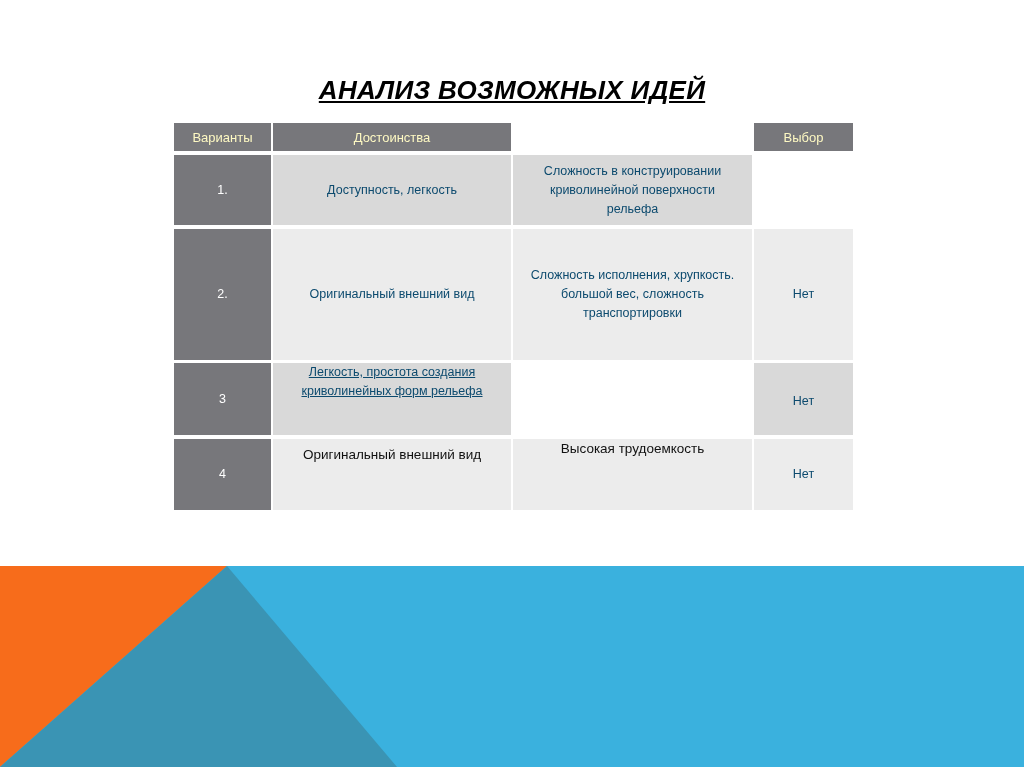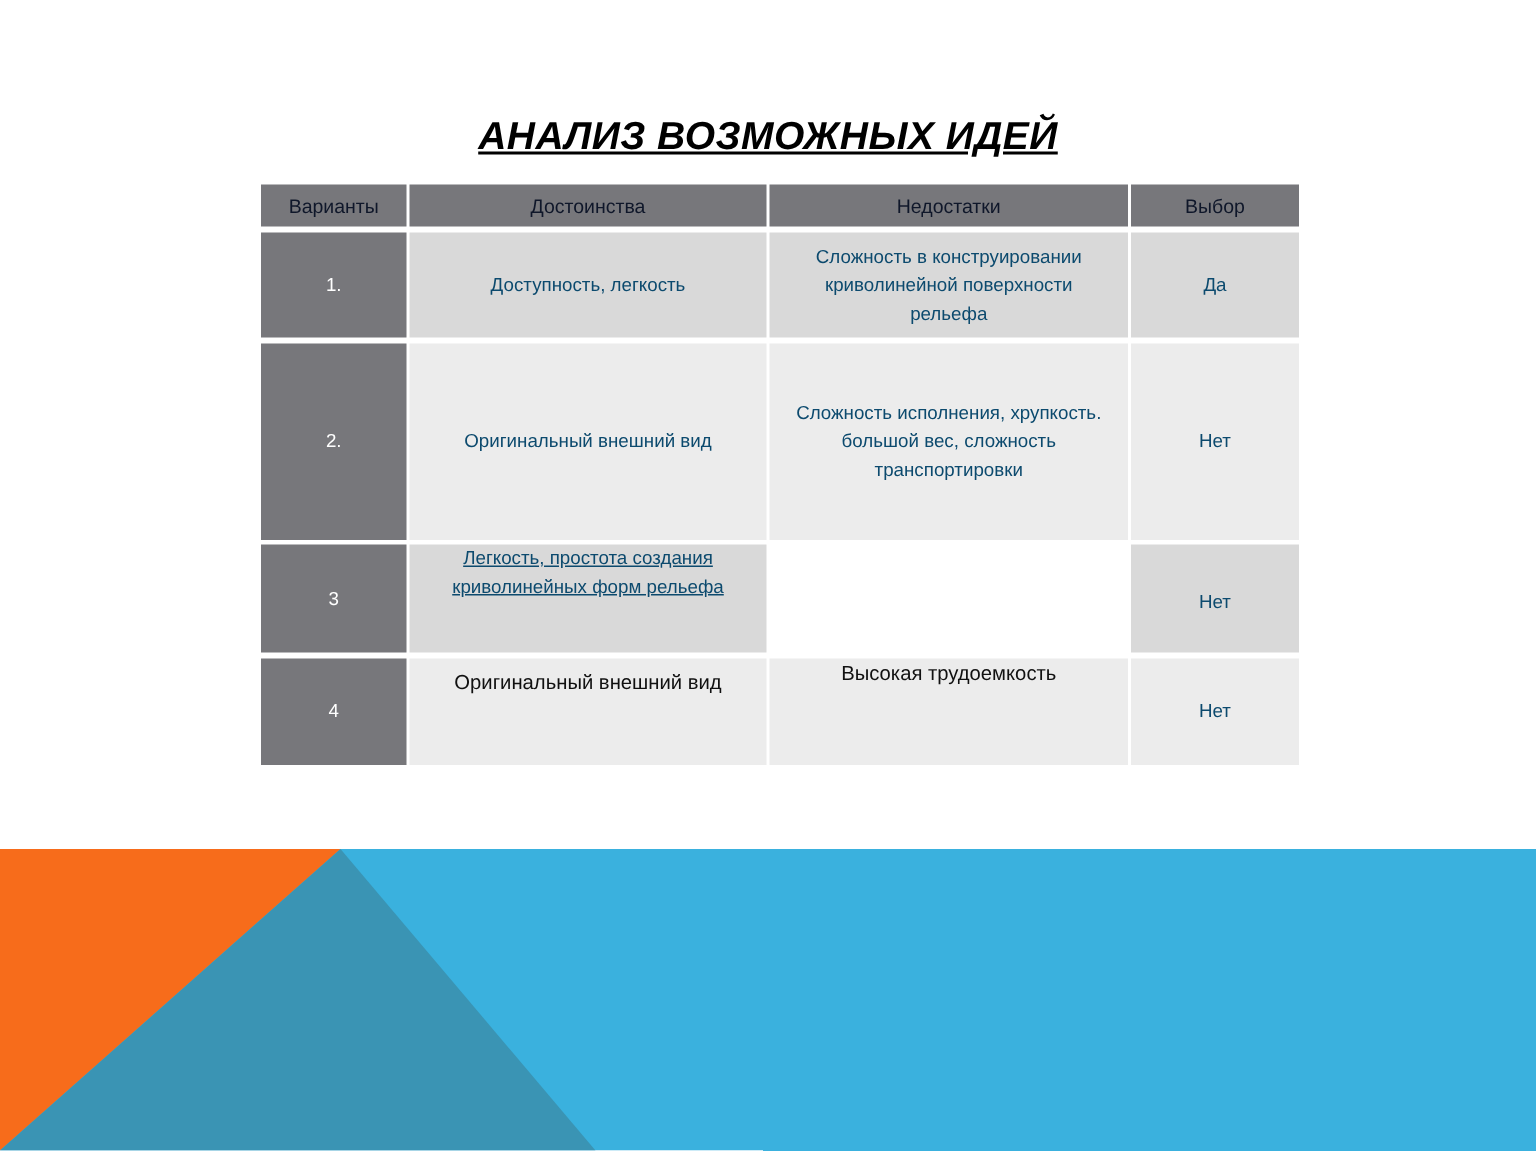--- a/index.html
+++ b/index.html
@@ -20,51 +20,49 @@
   .row { position: absolute; left: 0; width: 679px; }
   .cell {
     position: absolute; top: 0; bottom: 0; box-sizing: border-box;
     display: flex; justify-content: center; text-align: center;
     font-size: 12.5px; line-height: 19px; color: #0c4a6e;
     font-family: "Liberation Sans Narrow", "Liberation Sans", sans-serif;
   }
   .c0 { left: 0; width: 97px; }
   .c1 { left: 99px; width: 238px; text-align: center; }
   .c2 { left: 339px; width: 239px; }
-  .c3 { left: 580px; width: 112px; }
-  .hdr .cell { background: #77777b; color: #0f172a; align-items: center; font-size: 13px; }
+  .c3 { left: 580px; width: 99px; }
+  .hdr .cell { background: #77777b; color: #fef9c3; align-items: center; font-size: 13px; }
   .first { background: #77777b !important; color: #fff !important; align-items: center; }
   .dark .cell { background: #d9d9d9; }
   .light .cell { background: #ececec; }
   .mid { align-items: center; }
   .topal { align-items: flex-start; padding-top: 4px; }
   .bold { color: #111; font-size: 13.5px; }
   .band {
     position: absolute; left: 0; top: 566px; width: 1024px; height: 201px;
   }
 </style>
 </head>
 <body>
 
 <div class="title">АНАЛИЗ ВОЗМОЖНЫХ ИДЕЙ</div>
 
 <div class="table">
 
   <div class="row hdr" style="top:0;height:28px;">
     <div class="cell c0">Варианты</div>
     <div class="cell c1">Достоинства</div>
-    <div class="cell c2">Недостатки</div>
     <div class="cell c3">Выбор</div>
   </div>
 
   <div class="row dark" style="top:32px;height:70px;">
     <div class="cell c0 first">1.</div>
     <div class="cell c1 mid">Доступность, легкость</div>
     <div class="cell c2 mid" style="padding:0 22px;">Сложность в конструировании криволинейной поверхности рельефа</div>
-    <div class="cell c3 mid">Да</div>
   </div>
 
   <div class="row light" style="top:106px;height:131px;">
     <div class="cell c0 first">2.</div>
     <div class="cell c1 mid">Оригинальный внешний вид</div>
     <div class="cell c2 mid" style="padding:0 12px;">Сложность исполнения, хрупкость. большой вес, сложность транспортировки</div>
     <div class="cell c3 mid">Нет</div>
   </div>
 
   <div class="row dark" style="top:240px;height:72px;">

